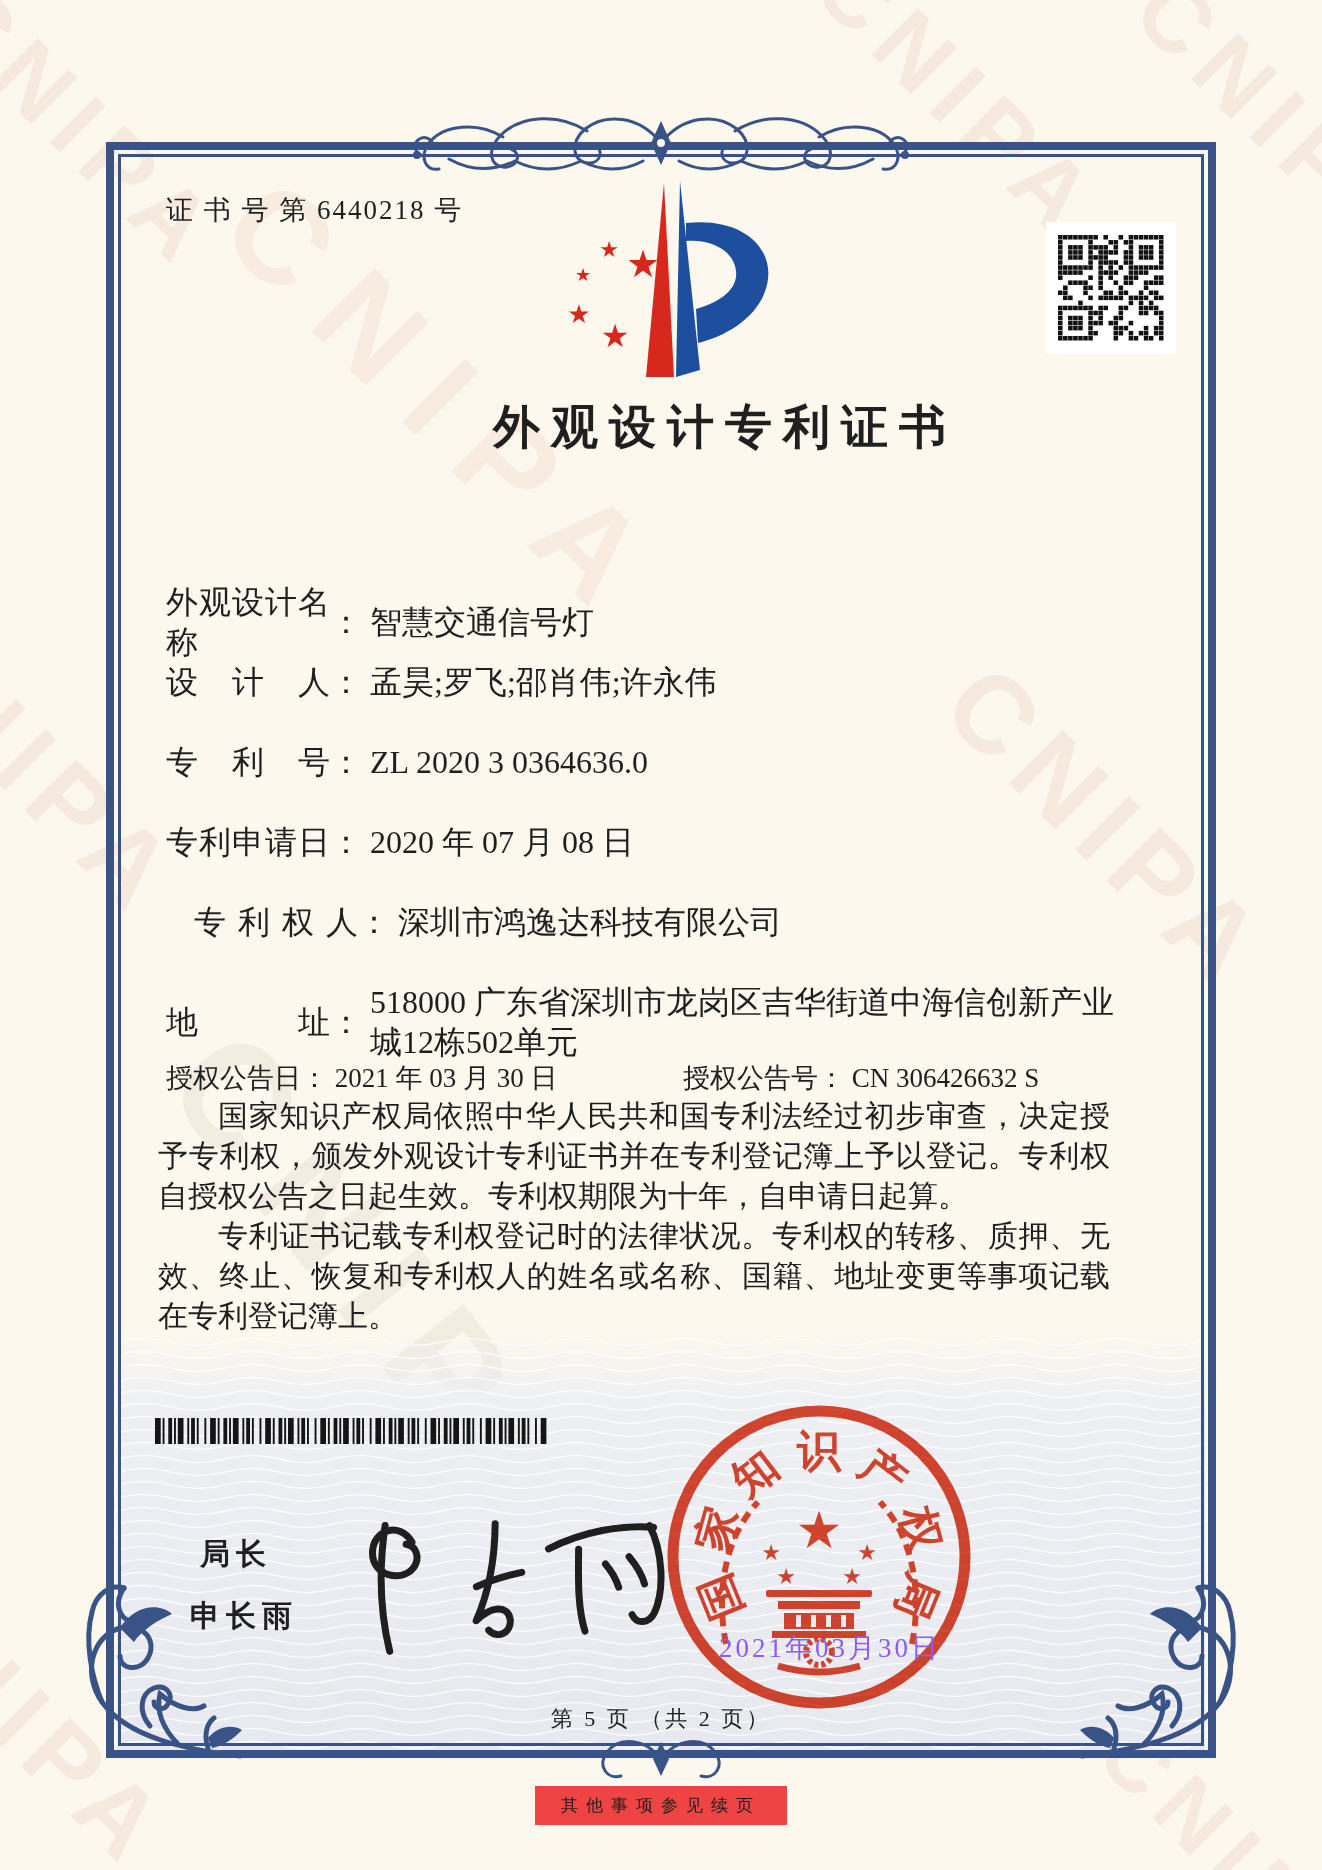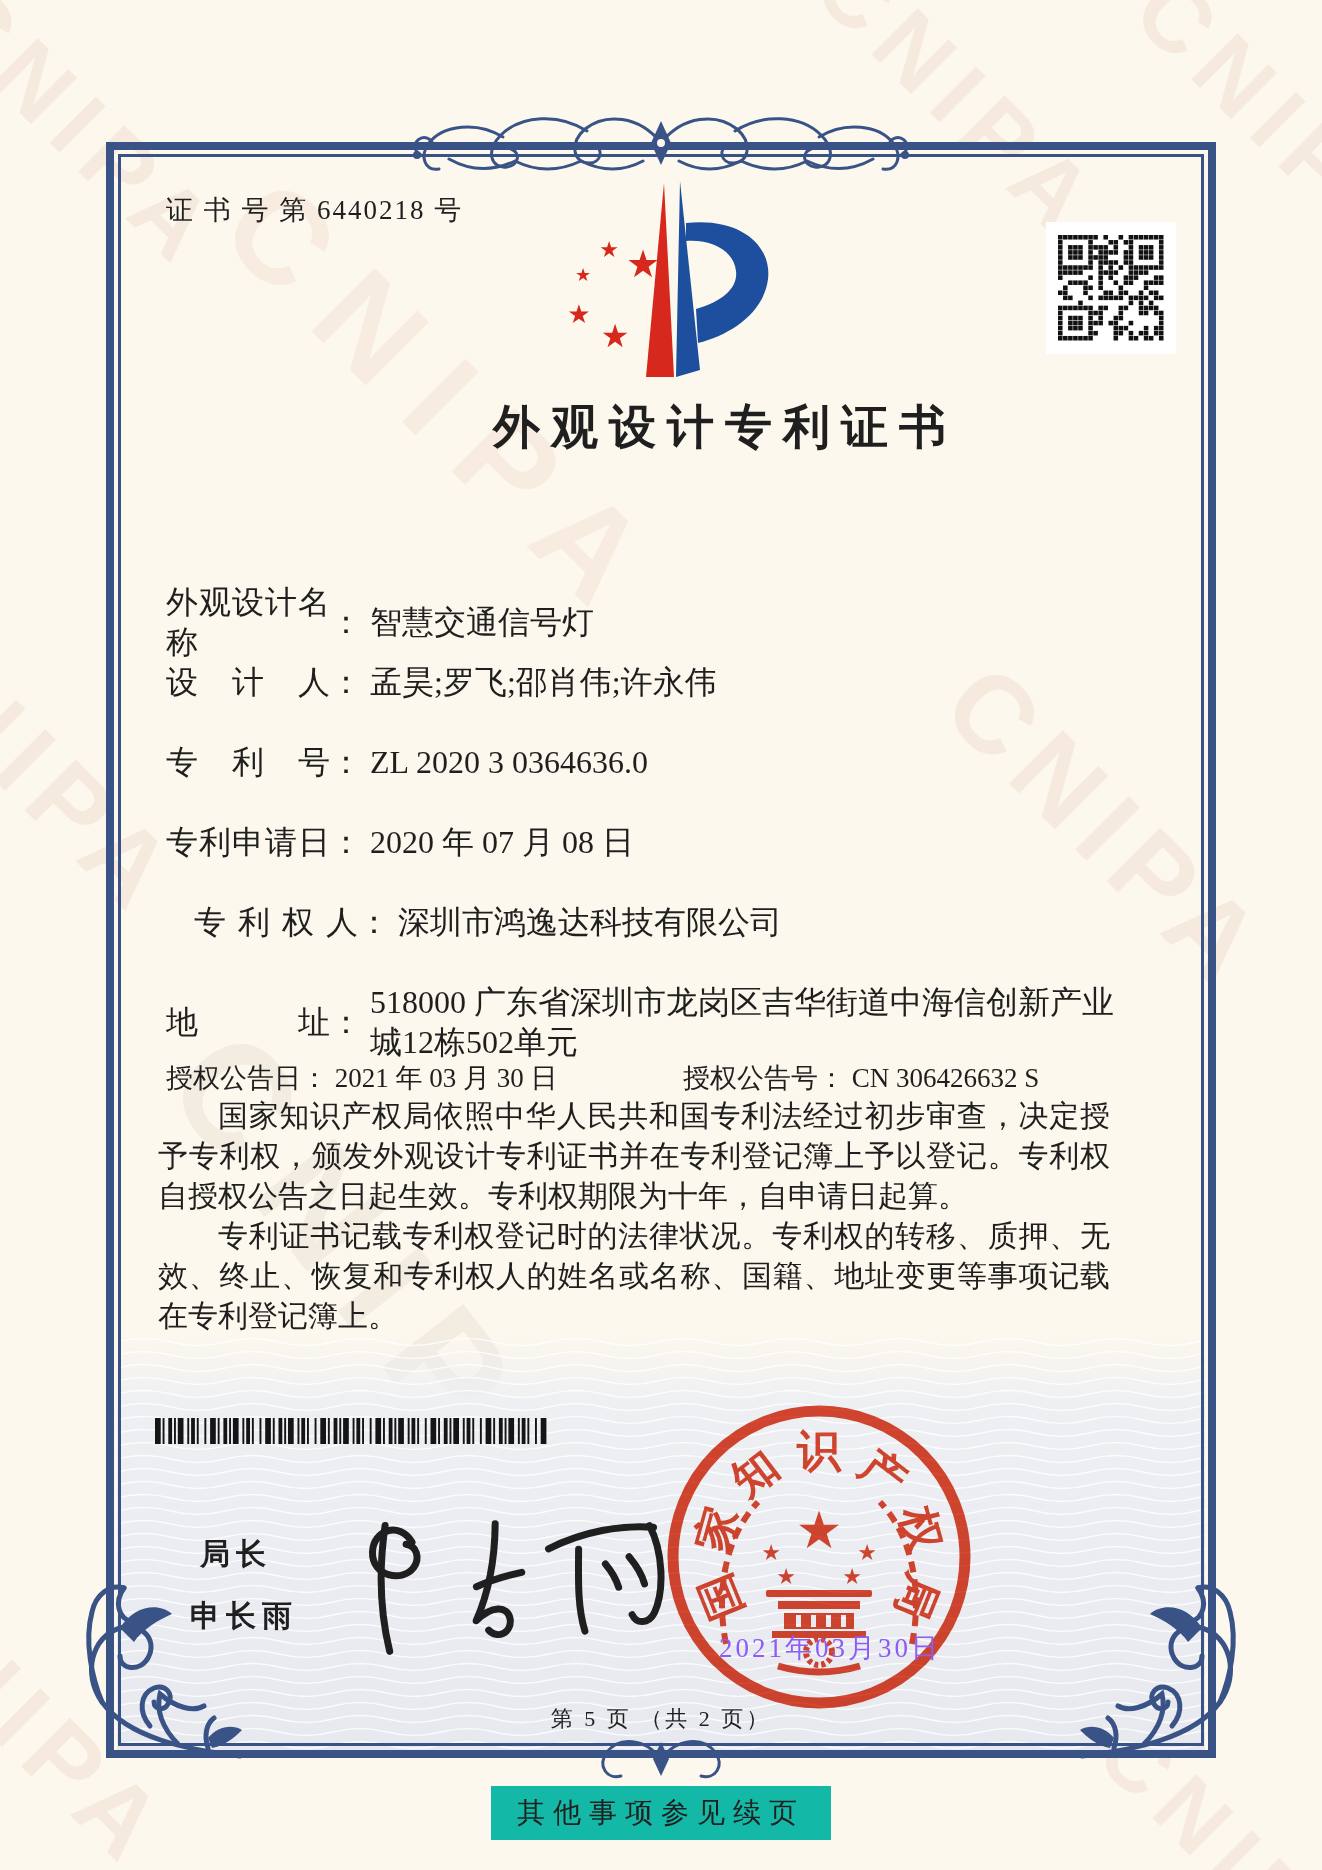--- a/index.html
+++ b/index.html
@@ -30,21 +30,21 @@
   .paras{position:absolute;left:158px;top:1096px;width:952px;font-size:30px;line-height:40px;
          text-align:justify;}
   .paras p{margin:0;text-indent:2em;}
   .director{position:absolute;left:190px;font-size:30px;font-weight:bold;
             font-family:"Liberation Sans","DejaVu Sans",sans-serif;letter-spacing:6px;}
   .seal-date{position:absolute;left:680px;top:1630px;width:300px;text-align:center;
              font-size:27px;letter-spacing:3px;color:#8b5cf6;z-index:6;}
   .page-footer{position:absolute;left:161px;top:1704px;width:1000px;text-align:center;
                font-size:22px;letter-spacing:3px;}
   .cont-note{position:absolute;left:50%;top:1786px;transform:translateX(-50%);
-             background:#14b8a6;padding:8px 26px;font-size:28px;letter-spacing:8px;white-space:nowrap;}
+             background:#ef4444;padding:8px 26px;font-size:17px;letter-spacing:8px;white-space:nowrap;}
   .qr-box{position:absolute;left:1046px;top:222px;width:130px;height:132px;background:#fff;}
   .qr-box svg{position:absolute;left:12px;top:13px;}
   #seal-svg{mix-blend-mode:multiply;opacity:.93;z-index:5;}
   .seal-ch{font:bold 44px "Liberation Serif","DejaVu Serif",serif;fill:#dc3a20;}
   .star-big{font:52px "DejaVu Sans",sans-serif;fill:#dc3a20;text-anchor:middle;}
   .star-sm{font:22px "DejaVu Sans",sans-serif;fill:#dc3a20;text-anchor:middle;}
   #signature-svg{mix-blend-mode:multiply;z-index:6;transform:rotate(-3deg);}
   .orn{pointer-events:none;}
 </style>
 </head>

